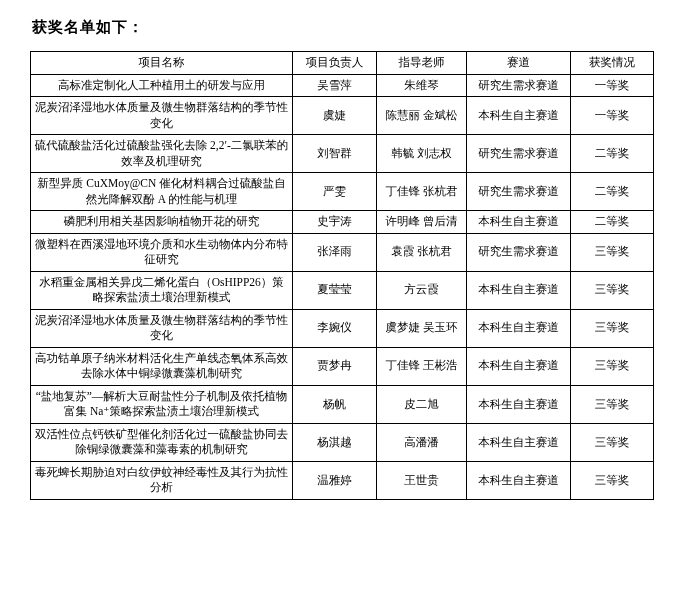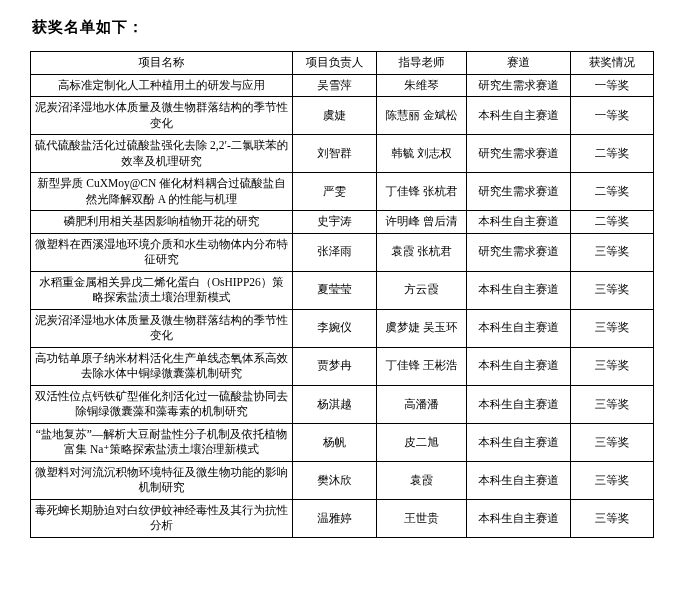--- a/index.html
+++ b/index.html
@@ -168,41 +168,34 @@
       </tr>
       <tr>
         <td class="project">高功钴单原子纳米材料活化生产单线态氧体系高效去除水体中铜绿微囊藻机制研究</td>
         <td class="leader">贾梦冉</td>
         <td class="teacher multiline">丁佳锋
 王彬浩</td>
         <td class="track">本科生自主赛道</td>
         <td class="prize">三等奖</td>
       </tr>
       <tr>
+        <td class="project">“盐地复苏”—解析大豆耐盐性分子机制及依托植物富集 Na⁺策略探索盐渍土壤治理新模式</td>
+        <td class="leader">杨帆</td>
+        <td class="teacher multiline">皮二旭</td>
+        <td class="track">本科生自主赛道</td>
+        <td class="prize">三等奖</td>
+      </tr>
+      <tr>
         <td class="project">双活性位点钙铁矿型催化剂活化过一硫酸盐协同去除铜绿微囊藻和藻毒素的机制研究</td>
         <td class="leader">杨淇越</td>
         <td class="teacher multiline">高潘潘</td>
         <td class="track">本科生自主赛道</td>
         <td class="prize">三等奖</td>
       </tr>
       <tr>
-        <td class="project">“盐地复苏”—解析大豆耐盐性分子机制及依托植物富集 Na⁺策略探索盐渍土壤治理新模式</td>
-        <td class="leader">杨帆</td>
-        <td class="teacher multiline">皮二旭</td>
-        <td class="track">本科生自主赛道</td>
-        <td class="prize">三等奖</td>
-      </tr>
-      <tr>
-        <td class="project">微塑料对河流沉积物环境特征及微生物功能的影响机制研究</td>
-        <td class="leader">樊沐欣</td>
-        <td class="teacher multiline">袁霞</td>
-        <td class="track">本科生自主赛道</td>
-        <td class="prize">三等奖</td>
-      </tr>
-      <tr>
         <td class="project">毒死蜱长期胁迫对白纹伊蚊神经毒性及其行为抗性分析</td>
         <td class="leader">温雅婷</td>
         <td class="teacher multiline">王世贵</td>
         <td class="track">本科生自主赛道</td>
         <td class="prize">三等奖</td>
       </tr>
     </tbody>
   </table>
 
 </div>

